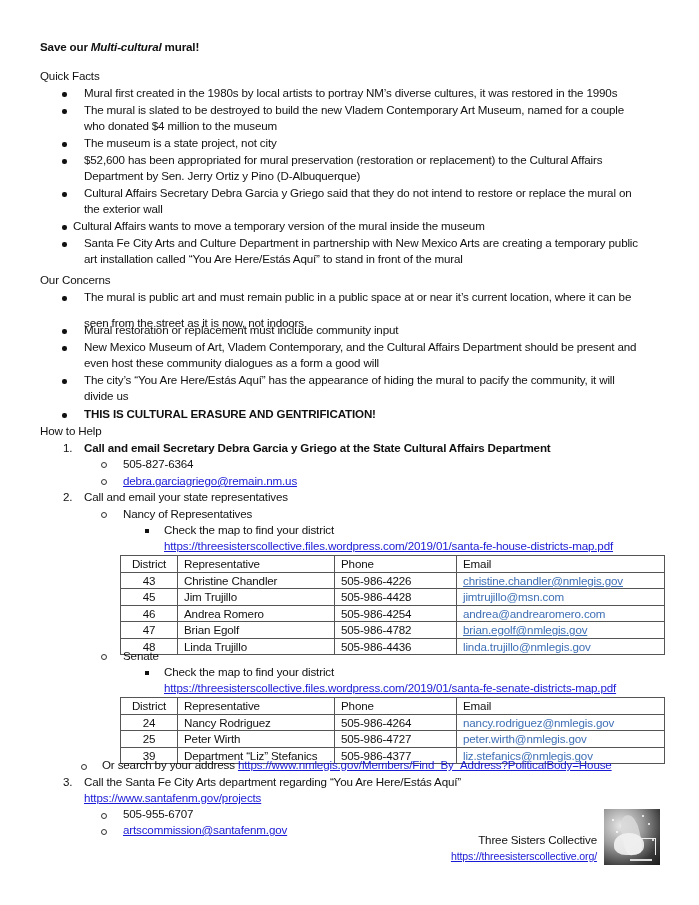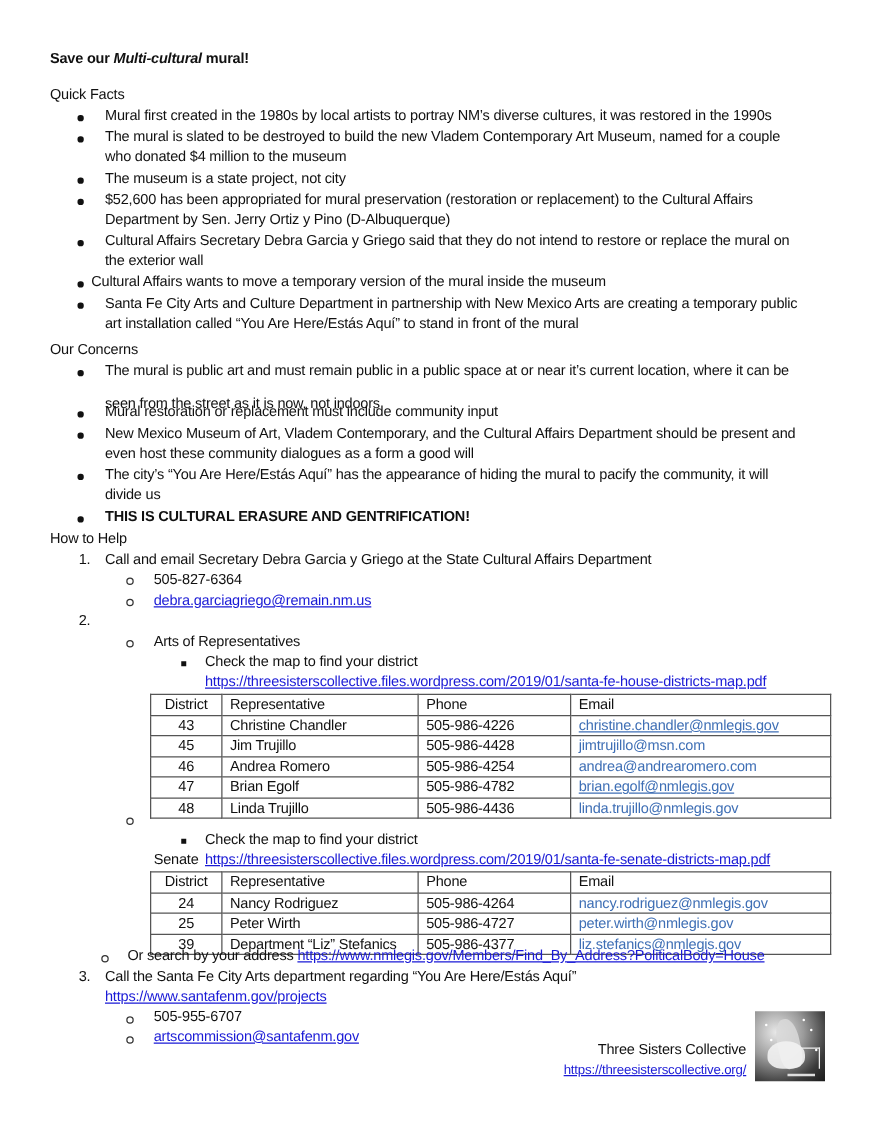--- a/index.html
+++ b/index.html
@@ -103,32 +103,33 @@
     <div class="abs" style="left:84px; top:372px;">The city’s “You Are Here/Estás Aquí” has the appearance of hiding the mural to pacify the community, it will</div>
     <div class="abs" style="left:84px; top:388px;">divide us</div>
 
     <div class="bullet-dot" style="left:62px; top:413px;"></div>
     <div class="abs bold" style="left:84px; top:406px;">THIS IS CULTURAL ERASURE AND GENTRIFICATION!</div>
   </div>
 
   <div class="abs" style="left:40px; top:423px;">How to Help</div>
 
   <div class="abs" style="left:63px; top:440px;">1.</div>
-  <div class="abs" style="left:84px; top:440px;">Call and email Secretary Debra Garcia y Griego at the State Cultural Affairs Department</div>
+  <div class="abs" style="left:84px; top:440px;font-weight:bold;">Call and email Secretary Debra Garcia y Griego at the State Cultural Affairs Department</div>
 
   <div class="bullet-circle" style="left:101px; top:462px;"></div>
   <div class="abs" style="left:123px; top:456px;">505-827-6364</div>
 
   <div class="bullet-circle" style="left:101px; top:479px;"></div>
   <div class="abs" style="left:123px; top:473px;"><a class="link" href="#">debra.garciagriego@remain.nm.us</a></div>
 
   <div class="abs" style="left:63px; top:489px;">2.</div>
+  <div class="abs" style="left:84px; top:489px;">Call and email your state representatives</div>
 
   <div class="bullet-circle" style="left:101px; top:512px;"></div>
-  <div class="abs" style="left:123px; top:506px;">Arts of Representatives</div>
+  <div class="abs" style="left:123px; top:506px;">Nancy of Representatives</div>
 
   <div class="bullet-square" style="left:145px; top:529px;"></div>
   <div class="abs" style="left:164px; top:522px;">Check the map to find your district</div>
   <div class="abs" style="left:164px; top:538px;"><a class="link" href="#">https://threesisterscollective.files.wordpress.com/2019/01/santa-fe-house-districts-map.pdf</a></div>
 
   <table class="reps" style="left:120px; top:555px; width:545px;">
     <colgroup>
       <col style="width:57px">
         <col style="width:157px">
         <col style="width:122px">
@@ -168,21 +169,21 @@
     <tr>
       <td class="c">48</td>
       <td>Linda Trujillo</td>
       <td>505-986-4436</td>
       <td><a class="link-lite" href="#">linda.trujillo@nmlegis.gov</a></td>
     </tr>
   </tbody>
     </table>
 
   <div class="bullet-circle" style="left:101px; top:654px;"></div>
-  <div class="abs" style="left:123px; top:648px;margin-top:32px;">Senate</div>
+  <div class="abs" style="left:123px; top:648px;">Senate</div>
 
   <div class="bullet-square" style="left:145px; top:671px;"></div>
   <div class="abs" style="left:164px; top:664px;">Check the map to find your district</div>
   <div class="abs" style="left:164px; top:680px;"><a class="link" href="#">https://threesisterscollective.files.wordpress.com/2019/01/santa-fe-senate-districts-map.pdf</a></div>
 
   <table class="reps" style="left:120px; top:697px; width:545px;">
     <colgroup>
       <col style="width:57px">
         <col style="width:157px">
         <col style="width:122px">

